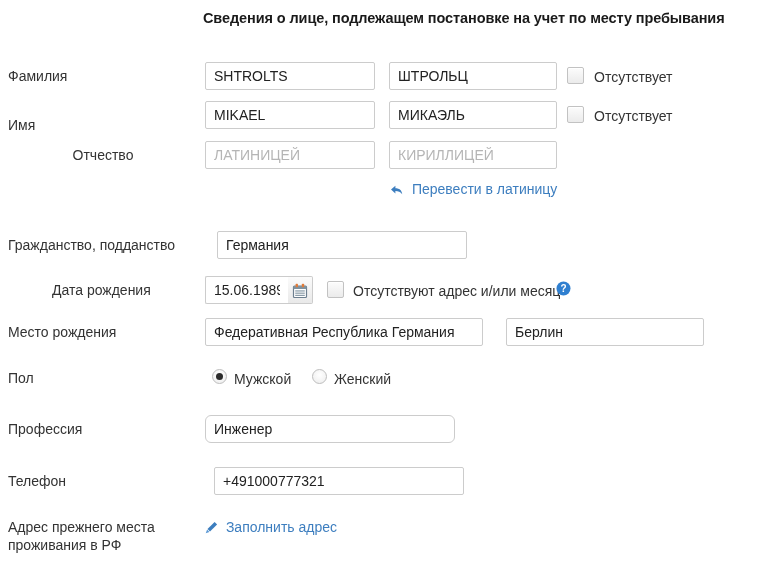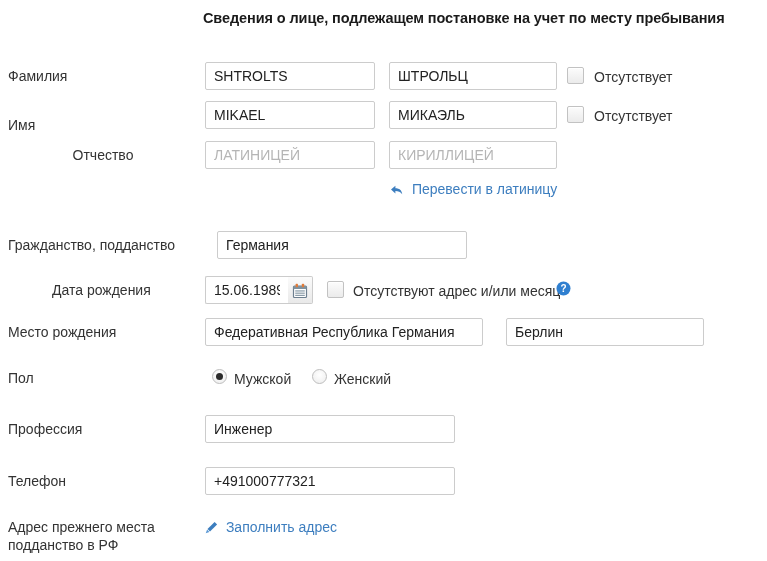--- a/index.html
+++ b/index.html
@@ -231,32 +231,32 @@
   <div class="row" style="top:368px;">
     <div class="label" style="top:1px;">Пол</div>
     <div class="radio checked" style="left:212px; top:1px;"></div>
     <div class="radio-label" style="left:234px; top:2px;">Мужской</div>
     <div class="radio" style="left:312px; top:1px;"></div>
     <div class="radio-label" style="left:334px; top:2px;">Женский</div>
   </div>
 
   <div class="row" style="top:415px;">
     <div class="label" style="top:5px;">Профессия</div>
-    <input class="field" style="left: 205px; top: 0px; width: 250px;" value="Инженер">
+    <input class="field" style="left: 205px; top: 0px; width: 250px; border-radius: 6px;" value="Инженер">
   </div>
 
   <div class="row" style="top:467px;">
     <div class="label" style="top:5px;">Телефон</div>
-    <input class="field" style="left: 205px; top: 0px; width: 250px;" value="+491000777321">
+    <input class="field" style="left: 214px; top: 0px; width: 250px;" value="+491000777321">
   </div>
 
   <div class="row" style="top:518px;">
     <div class="label" style="top:0;">
       <span>Адрес прежнего места</span><br>
-      <span>подданство в РФ</span>
+      <span>проживания в РФ</span>
     </div>
     <div class="link" style="left:205px; top:0;">
       <span class="link-icon" style="position:relative; top:2px; margin-right:4px;">
         <svg width="13" height="13" viewBox="0 0 13 13" aria-hidden="true">
           <path d="M9.6 0.9 L12.1 3.4 L5.0 10.5 L2.5 8.0 Z" fill="#3d7ebf"></path>
           <path d="M2.1 8.6 L4.4 10.9 L0.7 12.3 Z" fill="#5d9ad6"></path>
         </svg>
       </span>
       <span class="link-text">Заполнить адрес</span>
     </div>

